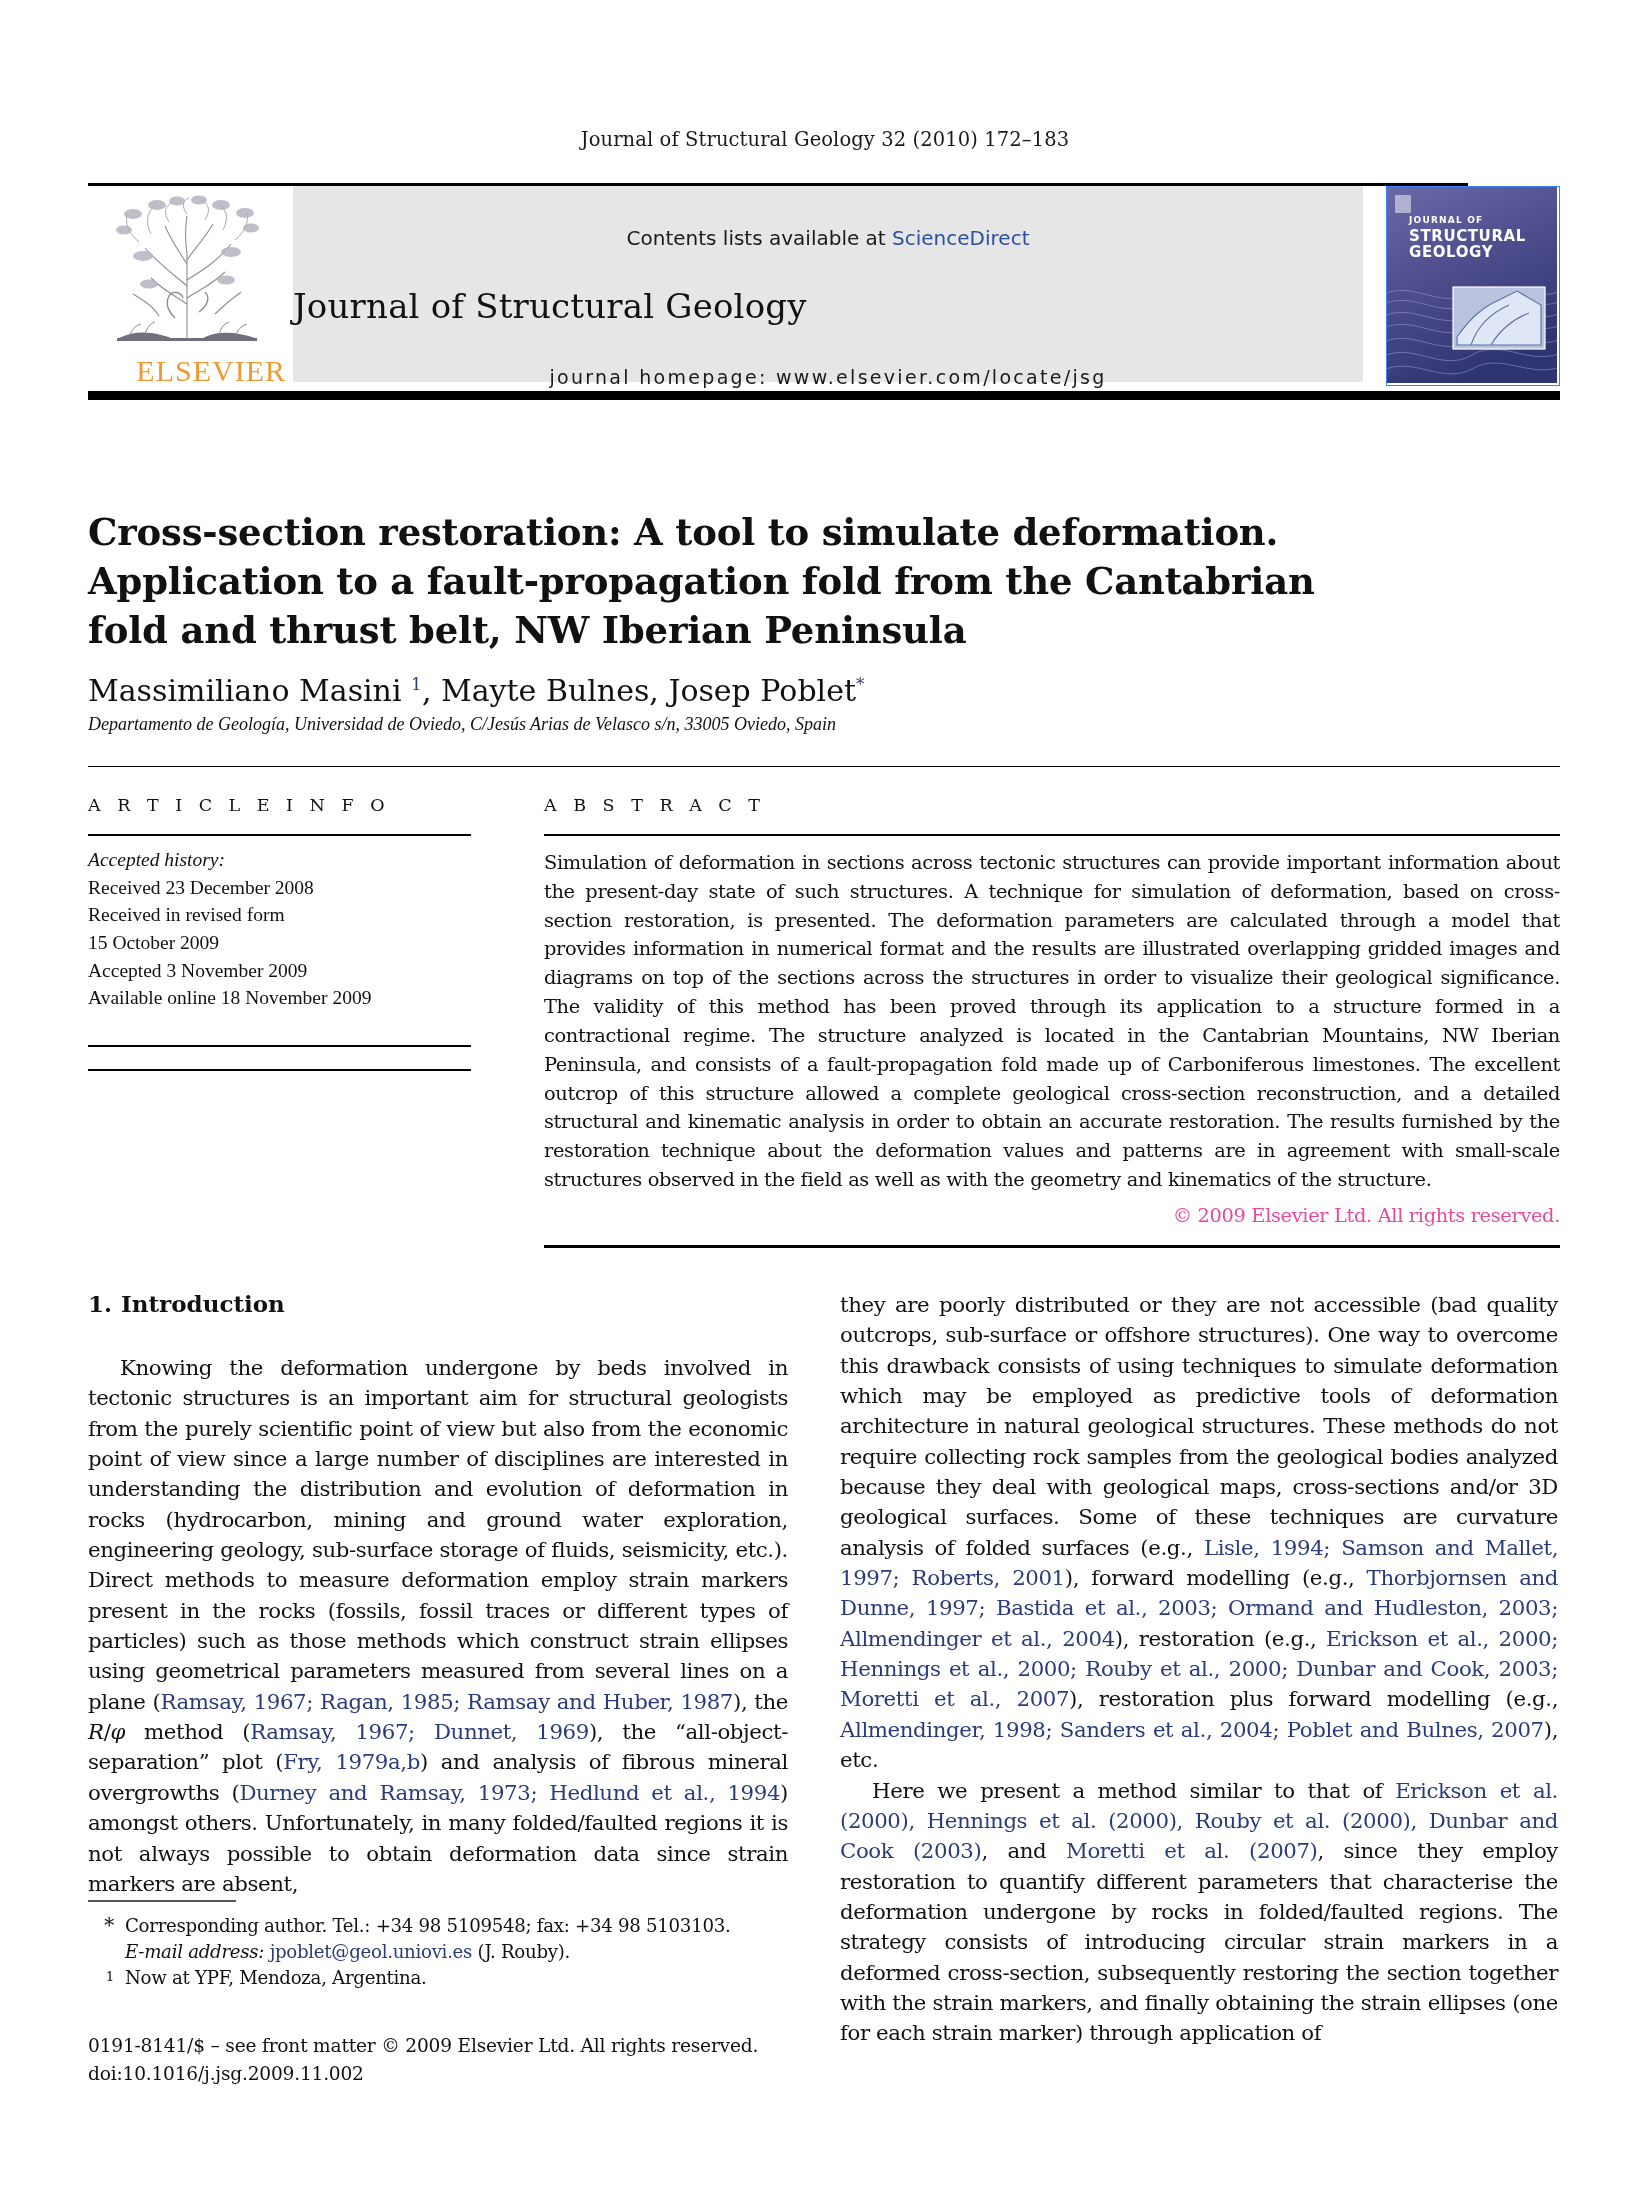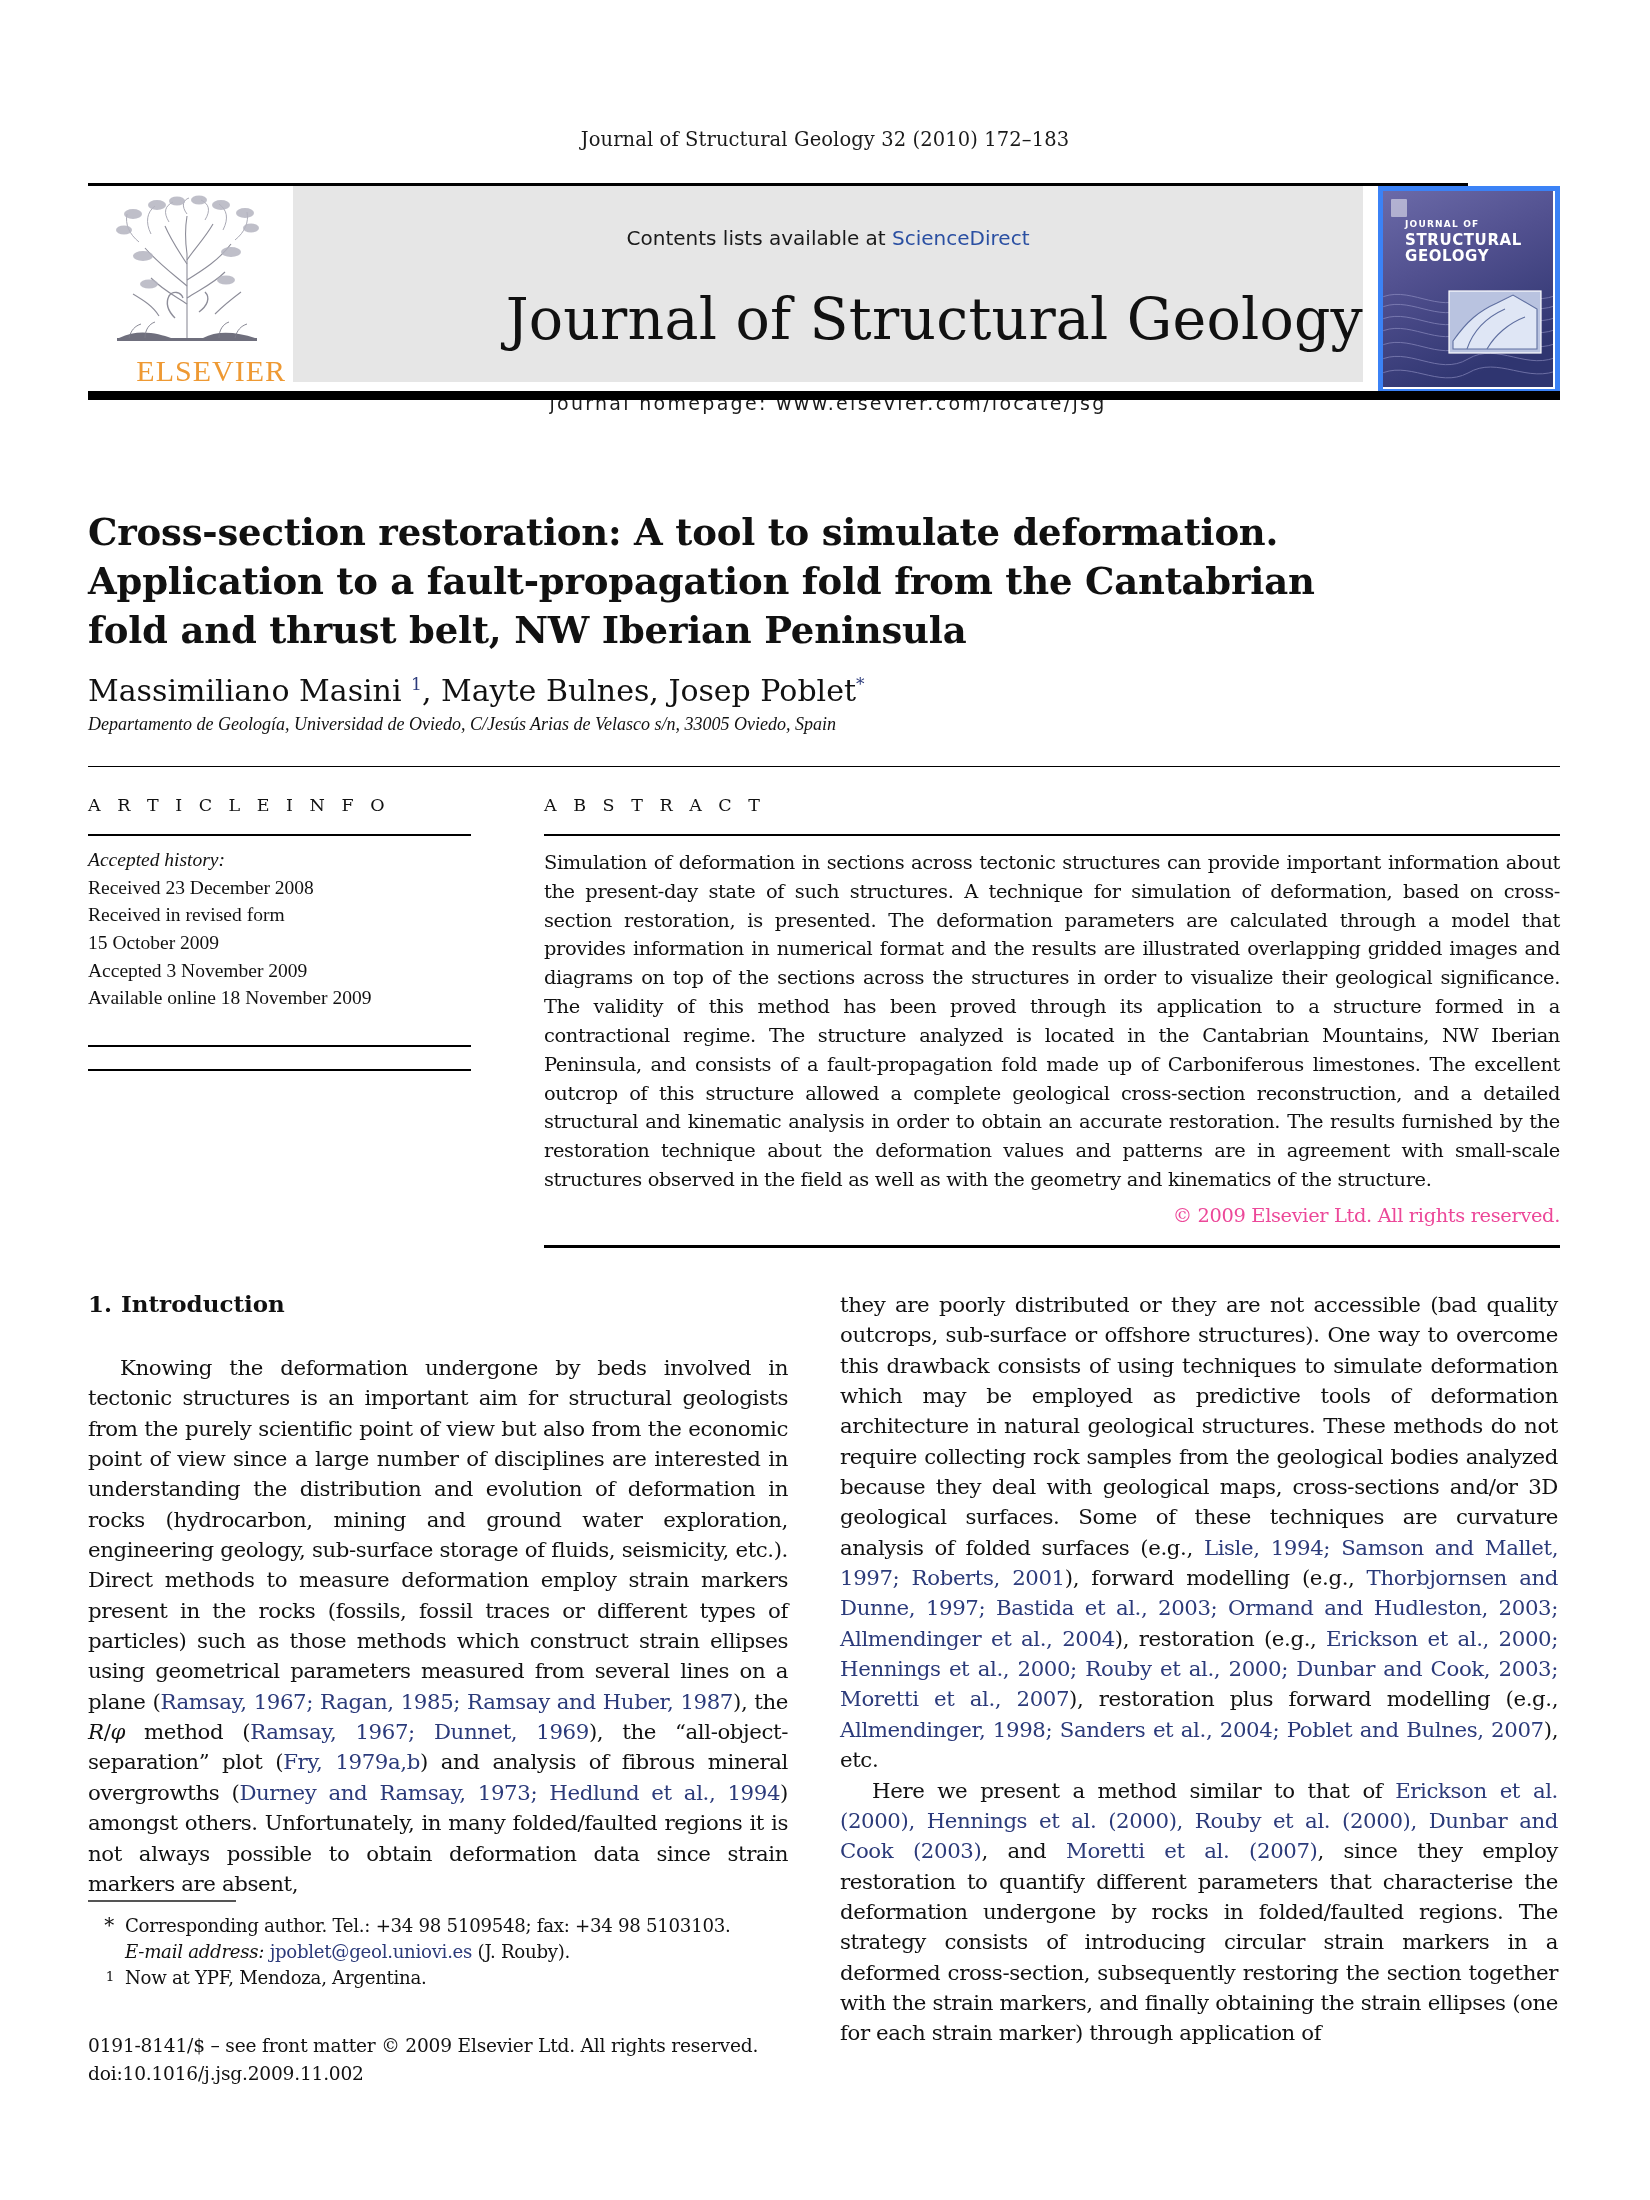--- a/index.html
+++ b/index.html
@@ -86,23 +86,23 @@
     text-align: center;
     font-family: "DejaVu Sans", sans-serif;
     font-size: 20px;
     color: #1a1a1a;
     padding-top: 40px;
   }
   .sd-link {
     color: #2a4fa2;
   }
   .journal-title-big {
-    text-align: right;
-    font-family: "DejaVu Serif", serif;
-    font-size: 57px;
+    text-align: left;
+    font-family: "DejaVu Serif", serif;
+    font-size: 34px;
     color: #111111;
     margin-top: 36px;
     letter-spacing: 0.2px;
   }
   .homepage-line {
     text-align: center;
     font-family: "DejaVu Sans", sans-serif;
     font-size: 19px;
     letter-spacing: 2.3px;
     color: #1a1a1a;
@@ -110,21 +110,21 @@
   }
 
   
   .cover-thumb {
     position: absolute;
     right: 0px;
     top: 0px;
     width: 172px;
     height: 198px;
     overflow: hidden;
-    border: 5px solid #3b82f6;
+    border: 1px solid #3b82f6;
   }
   .masthead-rule-bottom {
     position: absolute;
     left: 0px;
     top: 208px;
     width: 1472px;
     height: 9px;
     background: #000;
   }
 

